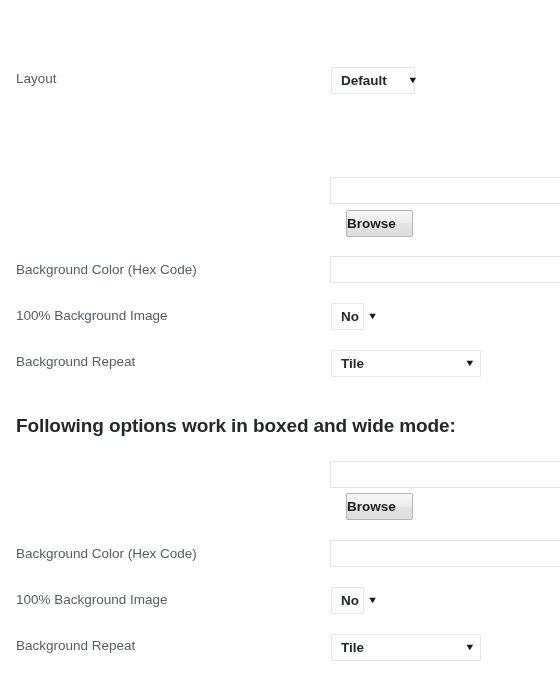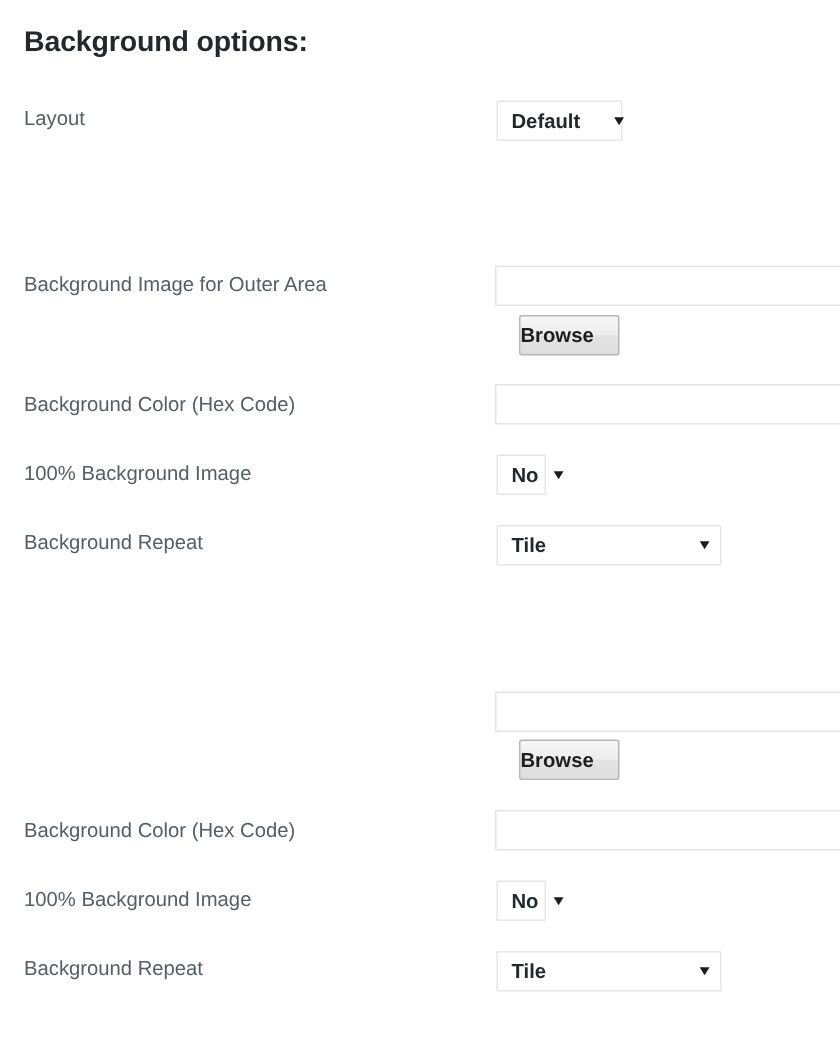--- a/index.html
+++ b/index.html
@@ -117,31 +117,29 @@
     cursor: pointer;
     line-height: 25px;
     text-align: left;
   }
 </style>
 </head>
 <body>
 
 <div class="page">
 
-  <h2 class="section-heading" style="top:18px;">Background options:</h2>
 
   <label class="field-label" style="top:71px;">Layout</label>
 
   <div class="select-box select-layout" style="top:67px;gap:10px;">
     <span class="sel-value">Default</span>
     <span class="sel-arrow">▼</span>
   </div>
 
 
-  <label class="field-label" style="top:182px;">Background Image for Outer Area</label>
 
   <input class="text-input" type="text" style="top: 177px;" placeholder="">
 
   <button class="browse-button" style="top:210px;">Browse</button>
 
   <label class="field-label" style="top:262px;">Background Color (Hex Code)</label>
 
   <input class="text-input" type="text" style="top: 256px;" placeholder="">
 
   <label class="field-label" style="top:308px;">100% Background Image</label>
@@ -151,20 +149,21 @@
     <span class="sel-arrow">▼</span>
   </div>
 
   <label class="field-label" style="top:354px;">Background Repeat</label>
 
   <div class="select-box select-repeat" style="top:350px;">
     <span class="sel-value">Tile</span>
     <span class="sel-arrow">▼</span>
   </div>
 
+  <h2 class="section-heading" style="top:415px;">Following options work in boxed and wide mode:</h2>
 
 
   <input class="text-input" type="text" style="top: 461px;" placeholder="">
 
   <button class="browse-button" style="top:493px;">Browse</button>
 
   <label class="field-label" style="top:546px;">Background Color (Hex Code)</label>
 
   <input class="text-input" type="text" style="top: 540px;" placeholder="">
 

